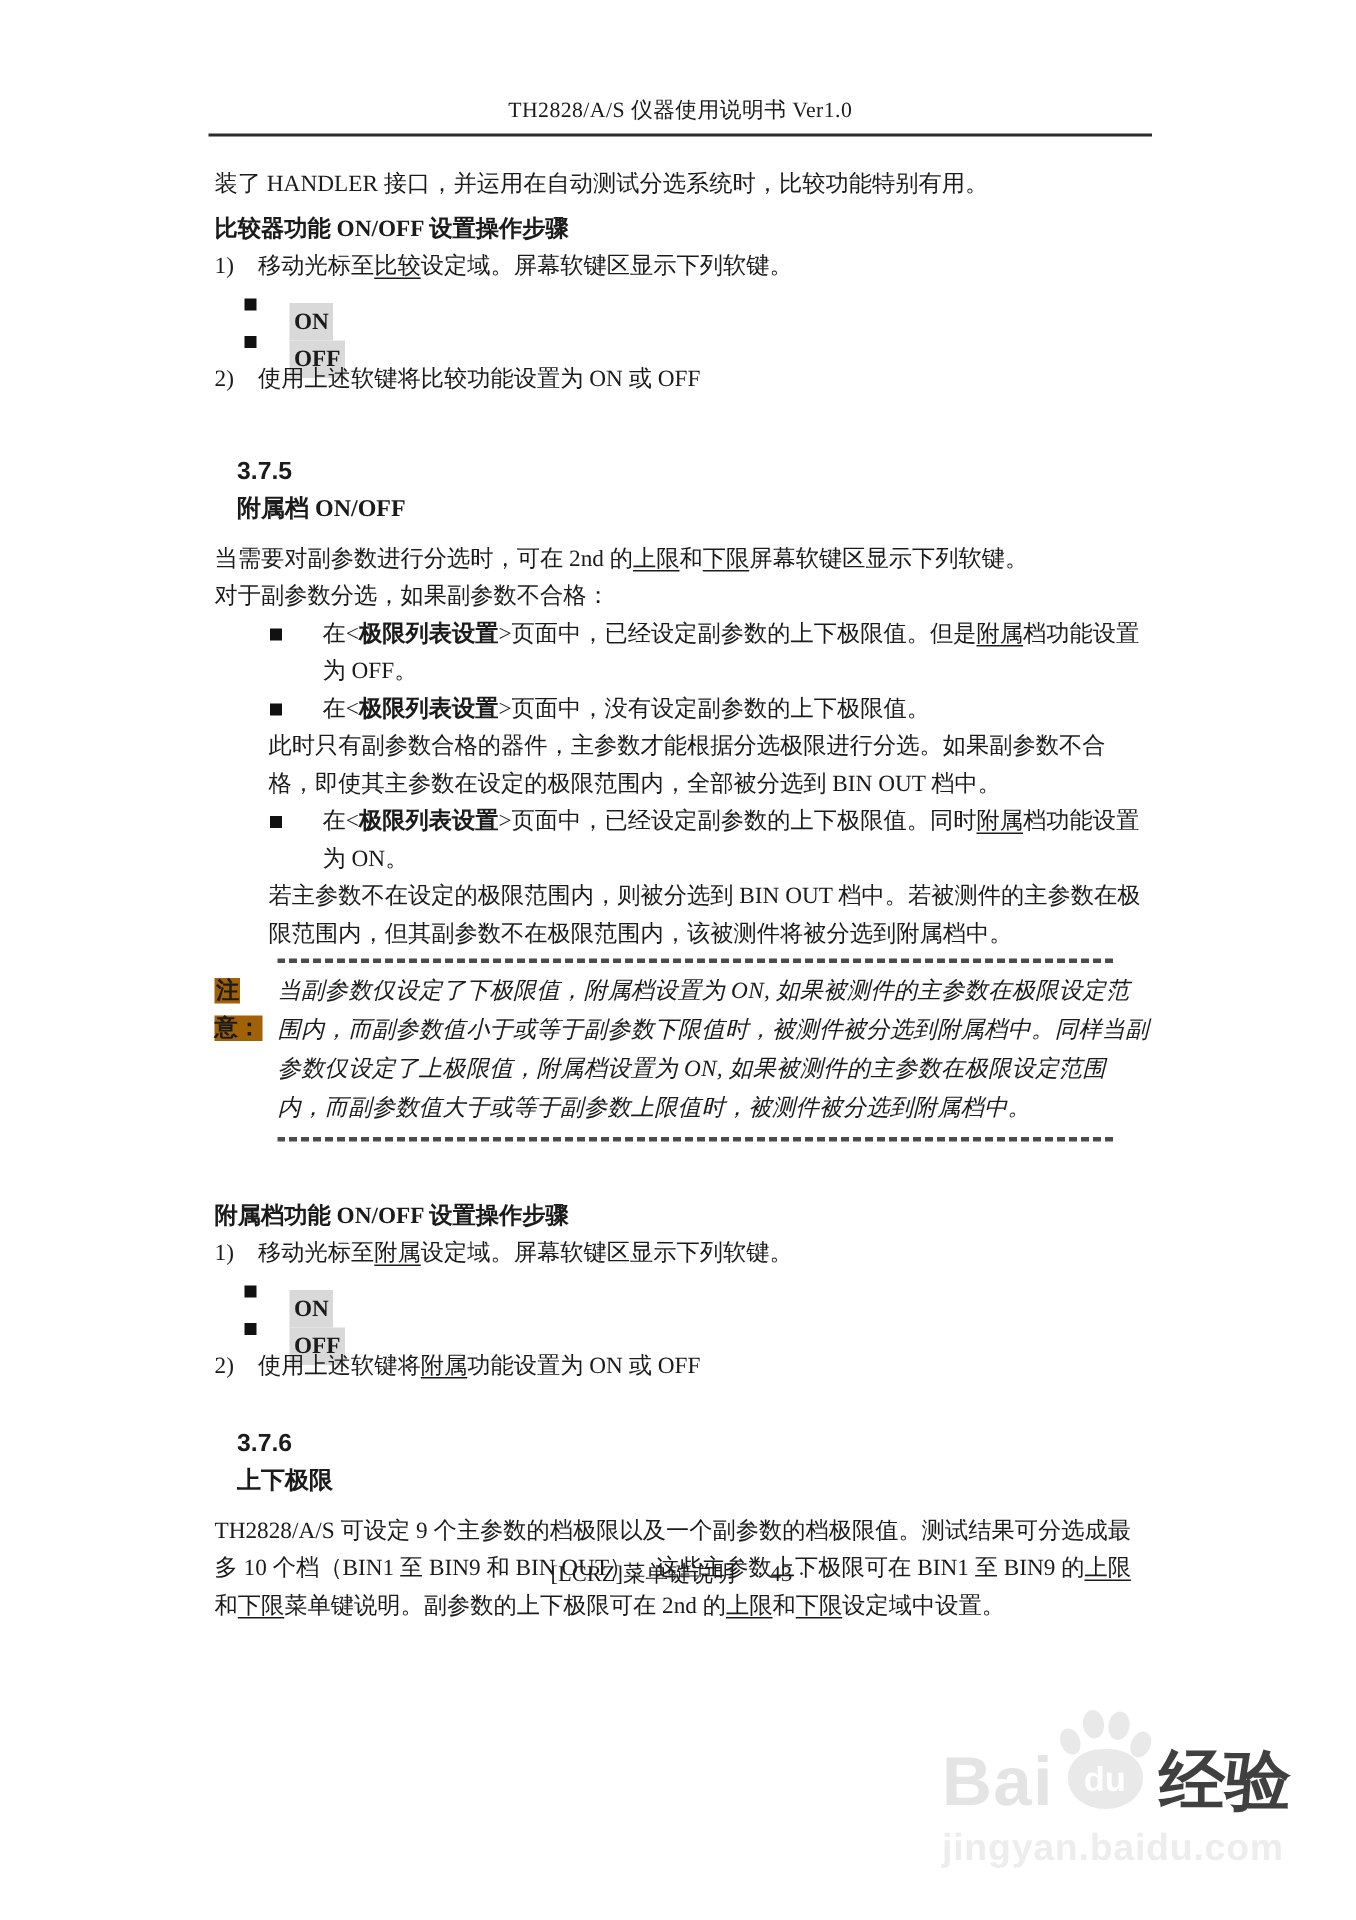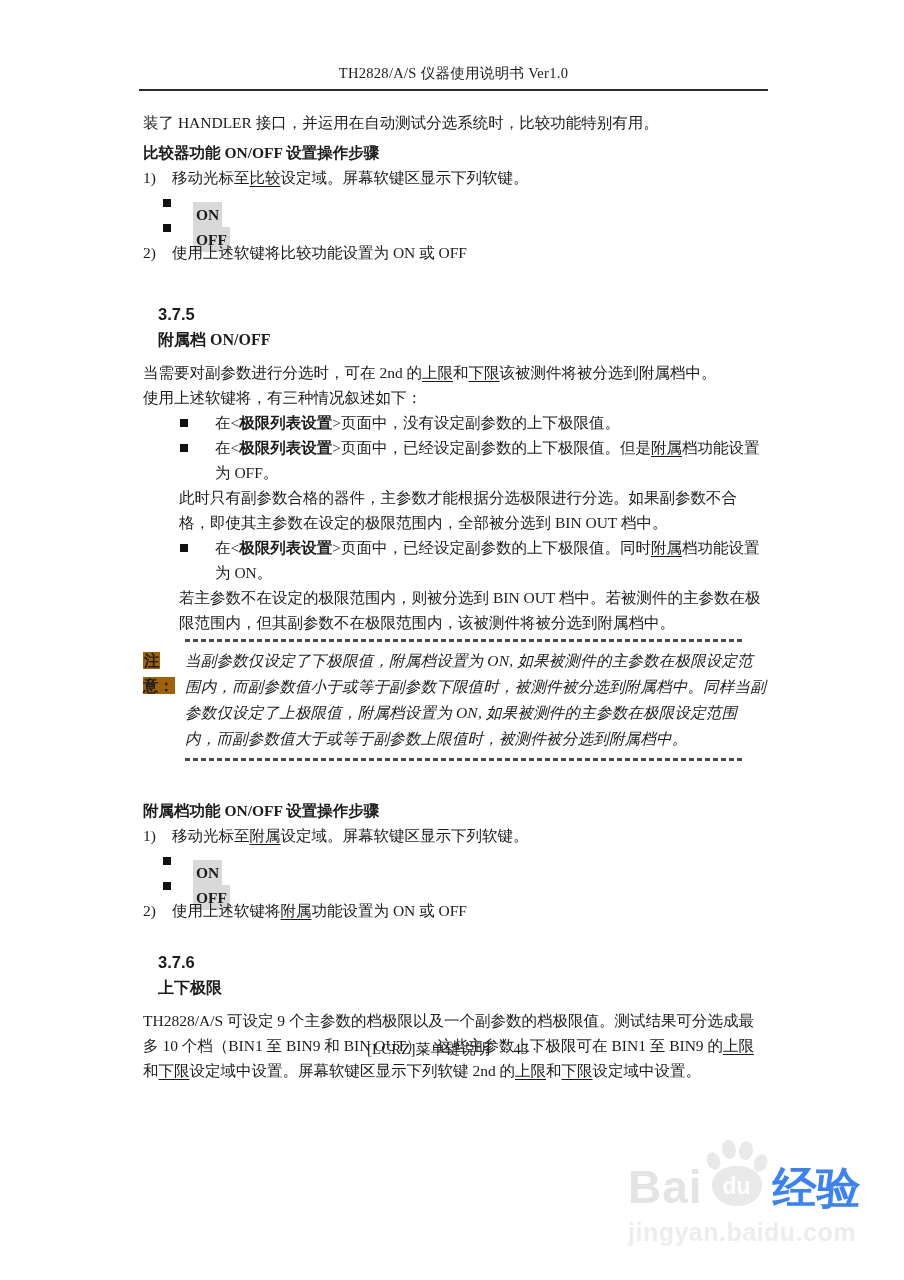--- a/index.html
+++ b/index.html
@@ -104,21 +104,21 @@
   .toe1 { width:13px; height:18px; left:2px;  top:14px; transform:rotate(-22deg); }
   .toe2 { width:14px; height:19px; left:17px; top:2px;  transform:rotate(-8deg); }
   .toe3 { width:14px; height:19px; left:34px; top:3px;  transform:rotate(10deg); }
   .toe4 { width:13px; height:18px; left:49px; top:16px; transform:rotate(24deg); }
   .pad {
     position:absolute; left:7px; top:28px; width:50px; height:40px;
     background:#e9e9e9; border-radius:46% 46% 50% 50%;
     display:flex; align-items:center; justify-content:center;
   }
   .pad span { color:#ffffff; font-weight:bold; font-size:23px; }
-  .wm-cn { font-size:44px; font-weight:bold; line-height:1; margin-left:4px; color:#3b82f6; }
+  .wm-cn { font-size:44px; font-weight:bold; line-height:1; margin-left:4px; color:#404040; }
   .wm-url {
     margin-top:8px; font-size:25px; font-weight:bold; color:#ededed;
     letter-spacing:0.5px;
   }
 </style>
 </head>
 <body>
 
 <div class="page">
 
@@ -149,32 +149,32 @@
     <div class="step">
       <span class="step-num">2)</span>
       <span class="step-text">使用上述软键将比较功能设置为 ON 或 OFF</span>
     </div>
 
     <div class="sec-heading gap-lg">
       <span class="sec-num">3.7.5</span>
       <span class="sec-title">附属档 ON/OFF</span>
     </div>
 
-    <p class="para"><span>当需要对副参数进行分选时，可在 2nd 的</span><span class="u">上限</span><span>和</span><span class="u">下限</span><span>该被测件将被分选到附属档中。</span></p>
-
-    <p class="para0">使用上述软键将，有三种情况叙述如下：</p>
+    <p class="para"><span>当需要对副参数进行分选时，可在 2nd 的</span><span class="u">上限</span><span>和</span><span class="u">下限</span><span>屏幕软键区显示下列软键。</span></p>
+
+    <p class="para0">对于副参数分选，如果副参数不合格：</p>
 
     <div class="bullet">
       <span class="sq"></span>
+      <span class="bullet-text"><span>在&lt;</span><span class="bold">极限列表设置</span><span>&gt;页面中，已经设定副参数的上下极限值。但是</span><span class="u">附属</span><span>档功能设置为 OFF。</span></span>
+    </div>
+
+    <div class="bullet">
+      <span class="sq"></span>
       <span class="bullet-text"><span>在&lt;</span><span class="bold">极限列表设置</span><span>&gt;页面中，没有设定副参数的上下极限值。</span></span>
-    </div>
-
-    <div class="bullet">
-      <span class="sq"></span>
-      <span class="bullet-text"><span>在&lt;</span><span class="bold">极限列表设置</span><span>&gt;页面中，已经设定副参数的上下极限值。但是</span><span class="u">附属</span><span>档功能设置为 OFF。</span></span>
     </div>
     <p class="bullet-cont">此时只有副参数合格的器件，主参数才能根据分选极限进行分选。如果副参数不合格，即使其主参数在设定的极限范围内，全部被分选到 BIN OUT 档中。</p>
 
     <div class="bullet">
       <span class="sq"></span>
       <span class="bullet-text"><span>在&lt;</span><span class="bold">极限列表设置</span><span>&gt;页面中，已经设定副参数的上下极限值。同时</span><span class="u">附属</span><span>档功能设置为 ON。</span></span>
     </div>
     <p class="bullet-cont">若主参数不在设定的极限范围内，则被分选到 BIN OUT 档中。若被测件的主参数在极限范围内，但其副参数不在极限范围内，该被测件将被分选到附属档中。</p>
 
     <div class="note">
@@ -205,21 +205,21 @@
     <div class="step">
       <span class="step-num">2)</span>
       <span class="step-text"><span>使用上述软键将</span><span class="u">附属</span><span>功能设置为 ON 或 OFF</span></span>
     </div>
 
     <div class="sec-heading gap-md">
       <span class="sec-num">3.7.6</span>
       <span class="sec-title">上下极限</span>
     </div>
 
-    <p class="para"><span>TH2828/A/S 可设定 9 个主参数的档极限以及一个副参数的档极限值。测试结果可分选成最多 10 个档（BIN1 至 BIN9 和 BIN OUT）。这些主参数上下极限可在 BIN1 至 BIN9 的</span><span class="u">上限</span><span>和</span><span class="u">下限</span><span>设定域中设置。屏幕软键区显示下列软键 2nd 的</span><span class="u">上限</span><span>和</span><span class="u">下限</span><span>设定域中设置。</span></p>
+    <p class="para"><span>TH2828/A/S 可设定 9 个主参数的档极限以及一个副参数的档极限值。测试结果可分选成最多 10 个档（BIN1 至 BIN9 和 BIN OUT）。这些主参数上下极限可在 BIN1 至 BIN9 的</span><span class="u">上限</span><span>和</span><span class="u">下限</span><span>菜单键说明。副参数的上下极限可在 2nd 的</span><span class="u">上限</span><span>和</span><span class="u">下限</span><span>设定域中设置。</span></p>
 
   </div>
 
   <div class="doc-footer">
     <span>[LCRZ]菜单键说明</span><span class="pg">· 43 ·</span>
   </div>
 
   <div class="watermark">
     <div class="wm-row1">
       <span class="wm-bai">Bai</span>

